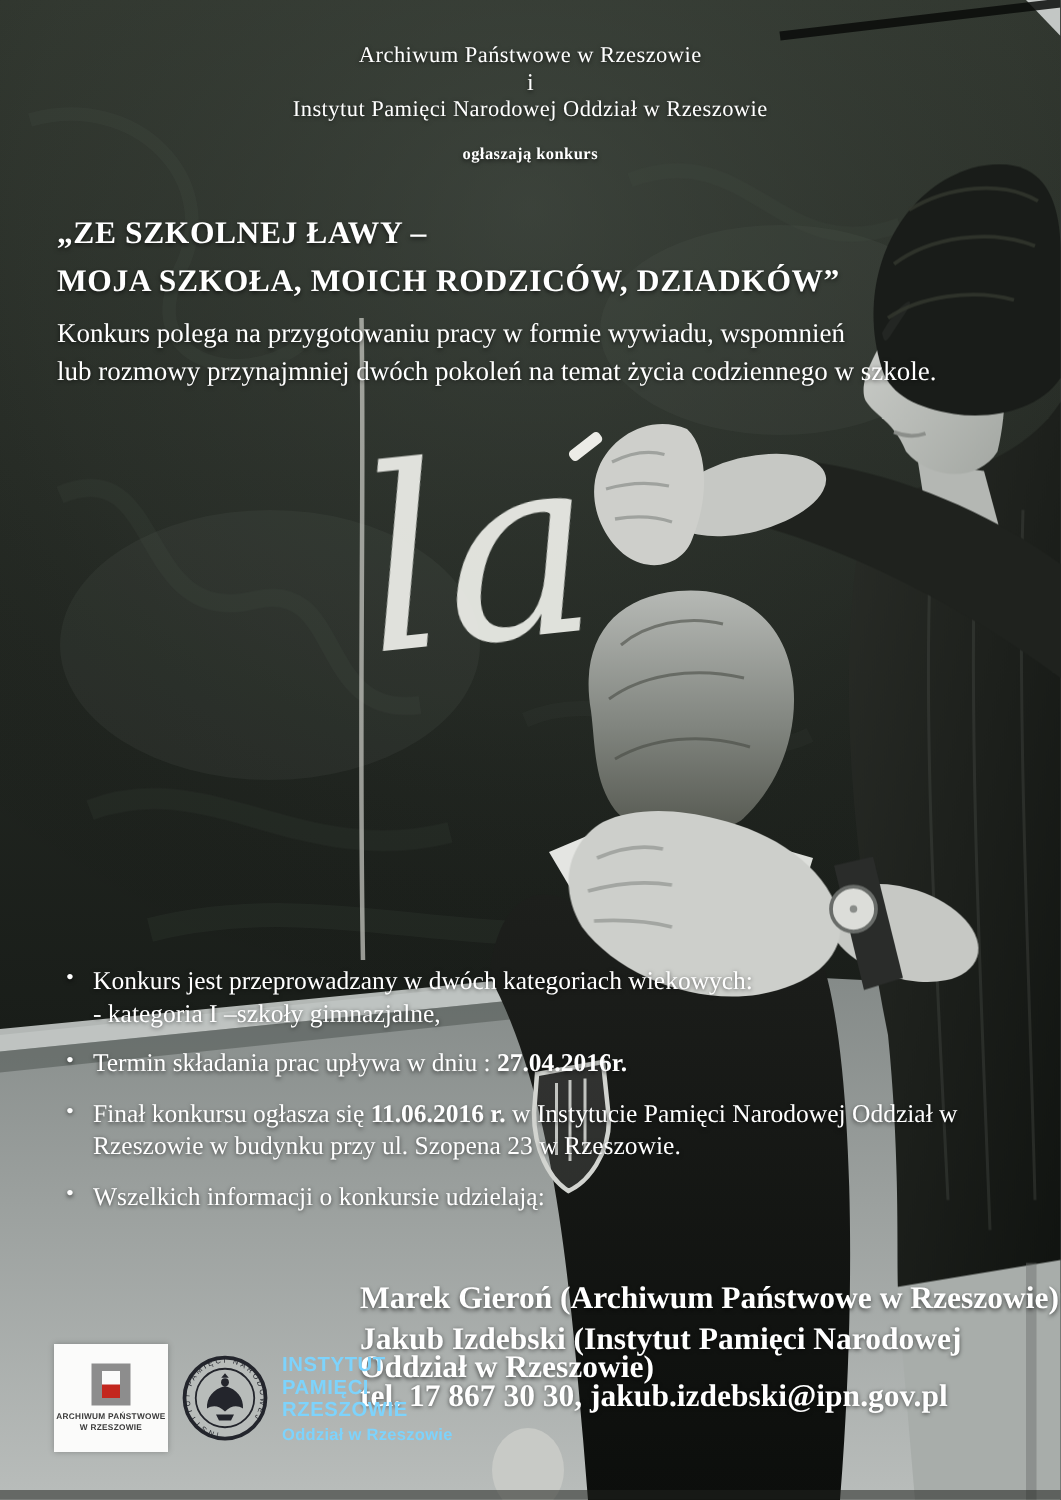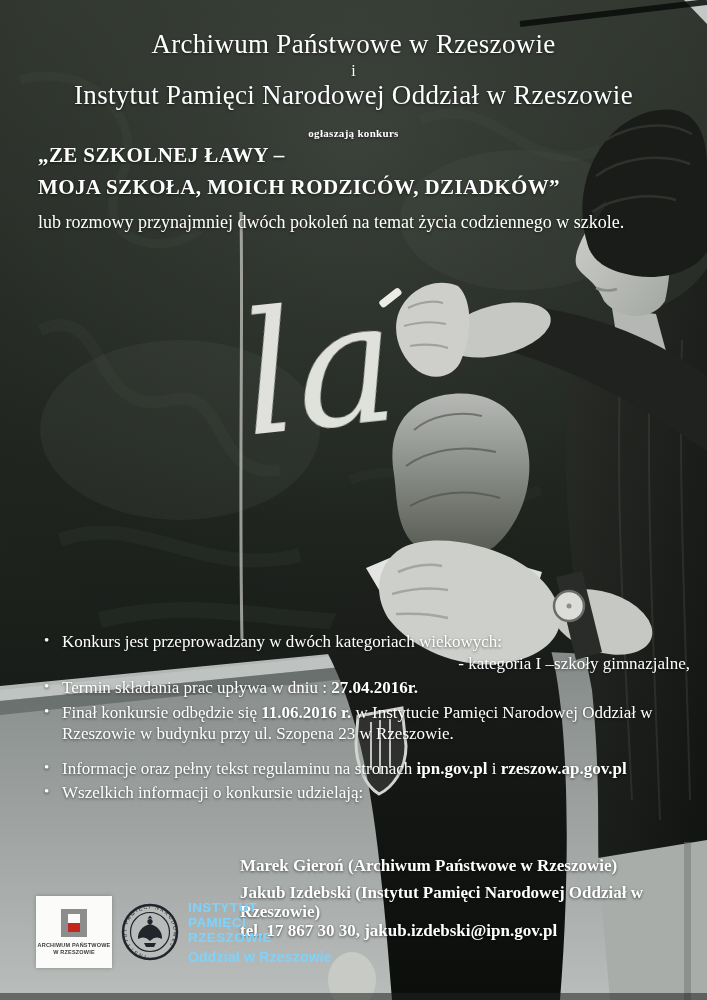--- a/index.html
+++ b/index.html
@@ -5,51 +5,51 @@
   html,body{margin:0;padding:0;background:#444;}
   .poster{
     position:relative;width:707px;height:1000px;overflow:hidden;
     font-family:"Liberation Serif",serif;color:#fff;
     background:#232723;
   }
   .photo-bg{position:absolute;inset:0;width:707px;height:1000px;display:block;}
   .txt{position:absolute;text-shadow:0 1px 3px rgba(0,0,0,.6);}
   
   .org-header{left:0;right:0;top:28px;text-align:center;line-height:1.25;}
-  .org-line{font-size:27px;letter-spacing:.3px;}
+  .org-line{font-size:15px;letter-spacing:.3px;}
   .conj{font-size:16px;line-height:1.1;}
   .announce{font-size:11px;font-weight:bold;margin-top:14px;letter-spacing:.3px;}
   
   .title{left:38px;top:139px;font-size:21px;font-weight:bold;line-height:32px;letter-spacing:.4px;}
   
   .intro{left:38px;top:210px;font-size:18px;line-height:25px;}
   
   .bullets{left:40px;top:631px;width:650px;font-size:17px;line-height:21.5px;
     list-style:none;margin:0;padding:0;}
-  .bullets li{position:relative;padding-left:22px;margin-bottom:3px;}
+  .bullets li{position:relative;padding-left:22px;margin-bottom:3px;margin-top:12px;}
   .bullets li::before{content:"•";position:absolute;left:4px;top:-1px;font-size:15px;}
-  .sub{padding-left:0;text-align:right;}
+  .sub{padding-left:0;}
   .gap-before{margin-top:13px !important;}
   .b{font-weight:bold;}
   
-  .contacts{left:240px;top:856px;font-size:17px;font-weight:bold;line-height:19px;}
+  .contacts{left:240px;top:856px;font-size:21px;font-weight:bold;line-height:19px;}
   .contact-block{margin-bottom:8px;}
   
   .logos{position:absolute;left:36px;top:896px;display:flex;align-items:center;gap:9px;
     font-family:"Liberation Sans",sans-serif;}
   .ap-logo{width:76px;height:72px;background:#fbfbfa;display:flex;flex-direction:column;
     align-items:center;justify-content:center;box-shadow:0 0 4px rgba(0,0,0,.25);}
   .ap-icon{width:26px;height:28px;background:#8d8d8d;position:relative;margin-bottom:5px;}
   .ap-icon .inner{position:absolute;left:7px;top:5px;width:12px;height:18px;background:#fbfbfa;}
   .ap-icon .red{position:absolute;left:7px;top:14px;width:12px;height:9px;background:#c3271e;}
   .ap-text{font-size:5.5px;line-height:7px;color:#3a3a3a;text-align:center;letter-spacing:.2px;font-weight:bold;}
   .ipn-seal{width:58px;height:58px;flex:0 0 auto;}
   .ipn-text{color:#7dd3fc;}
   .ipn-name{font-size:13.5px;font-weight:bold;line-height:15px;letter-spacing:.4px;}
-  .ipn-branch{font-size:14px;font-weight:bold;margin-top:4px;letter-spacing:.2px;}
+  .ipn-branch{font-size:11px;font-weight:bold;margin-top:4px;letter-spacing:.2px;}
 </style>
 </head>
 <body>
 
 <div class="poster">
 
   <svg class="photo-bg" viewBox="0 0 707 1000" preserveAspectRatio="none" aria-hidden="true">
     <defs>
       <linearGradient id="boardGrad" x1="0" y1="0" x2="0" y2="1">
         <stop offset="0" stop-color="#31372f"></stop>
@@ -202,31 +202,31 @@
     <div class="org-line">Instytut Pamięci Narodowej Oddział w Rzeszowie</div>
     <div class="announce">ogłaszają konkurs</div>
   </header>
 
   <div class="txt title">
     <div>„ZE SZKOLNEJ ŁAWY –</div>
     <div>MOJA SZKOŁA, MOICH RODZICÓW, DZIADKÓW”</div>
   </div>
 
   <div class="txt intro">
+    <div>Konkurs polega na przygotowaniu pracy w formie wywiadu, wspomnień</div>
     <div>lub rozmowy przynajmniej dwóch pokoleń na temat życia codziennego w szkole.</div>
   </div>
 
   <ul class="txt bullets">
     <li>
       <div>Konkurs jest przeprowadzany w dwóch kategoriach wiekowych:</div>
       <div class="sub">- kategoria I –szkoły gimnazjalne,</div>
     </li>
     <li><span>Termin składania prac upływa w dniu :  </span><span class="b">27.04.2016r.</span></li>
-    <li><span>Finał konkursie odbędzie się </span><span class="b">11.06.2016 r.</span><span> w Instytucie Pamięci Narodowej Oddział w Rzeszowie w budynku przy ul. Szopena 23 w Rzeszowie.</span></li>
-    <li class="gap-before"><span>Informacje oraz pełny tekst regulaminu na stronach </span><span class="b">ipn.gov.pl</span><span> i </span><span class="b">rzeszow.ap.gov.pl</span></li>
+    <li><span>Finał konkursu ogłasza się </span><span class="b">11.06.2016 r.</span><span> w Instytucie Pamięci Narodowej Oddział w Rzeszowie w budynku przy ul. Szopena 23 w Rzeszowie.</span></li>
     <li><span>Wszelkich informacji o konkursie udzielają:</span></li>
   </ul>
 
   <div class="txt contacts">
     <div class="contact-block">
       <div>Marek Gieroń (Archiwum Państwowe w Rzeszowie)</div>
     </div>
     <div class="contact-block">
       <div>Jakub Izdebski (Instytut Pamięci Narodowej Oddział w Rzeszowie)</div>
       <div>tel. 17 867 30 30, jakub.izdebski@ipn.gov.pl</div>

